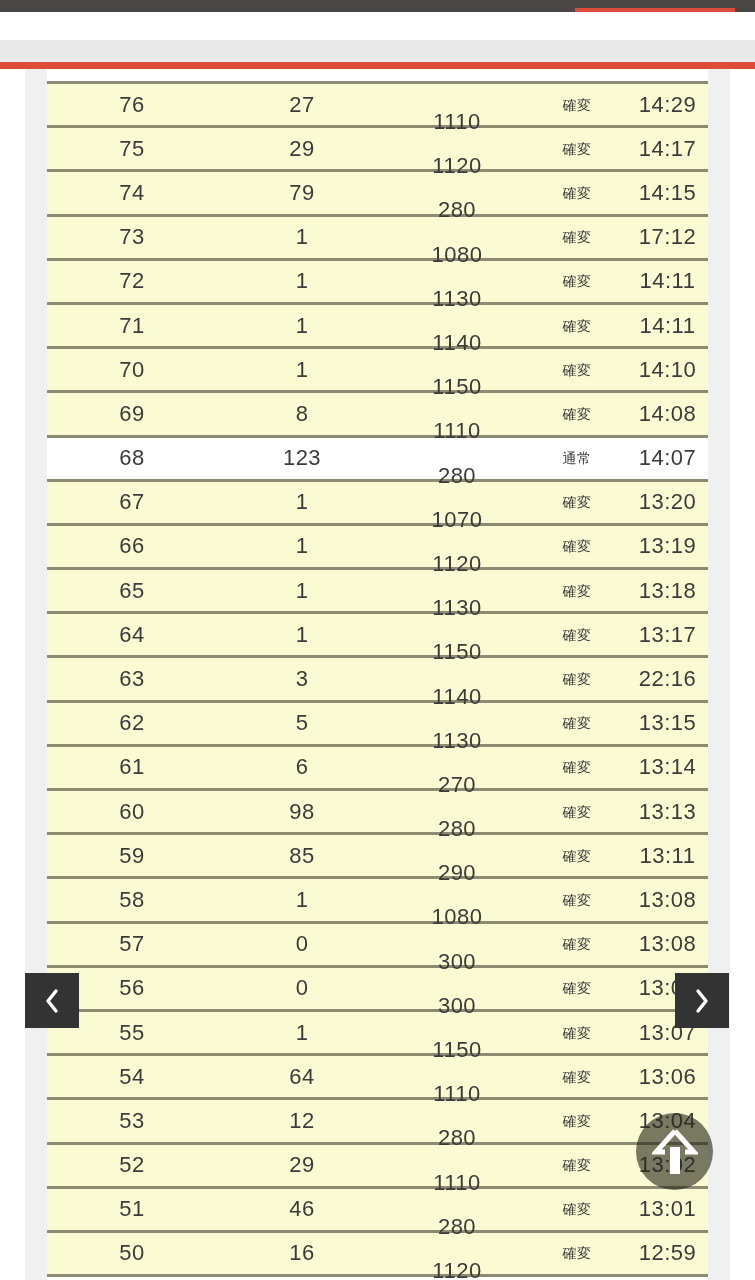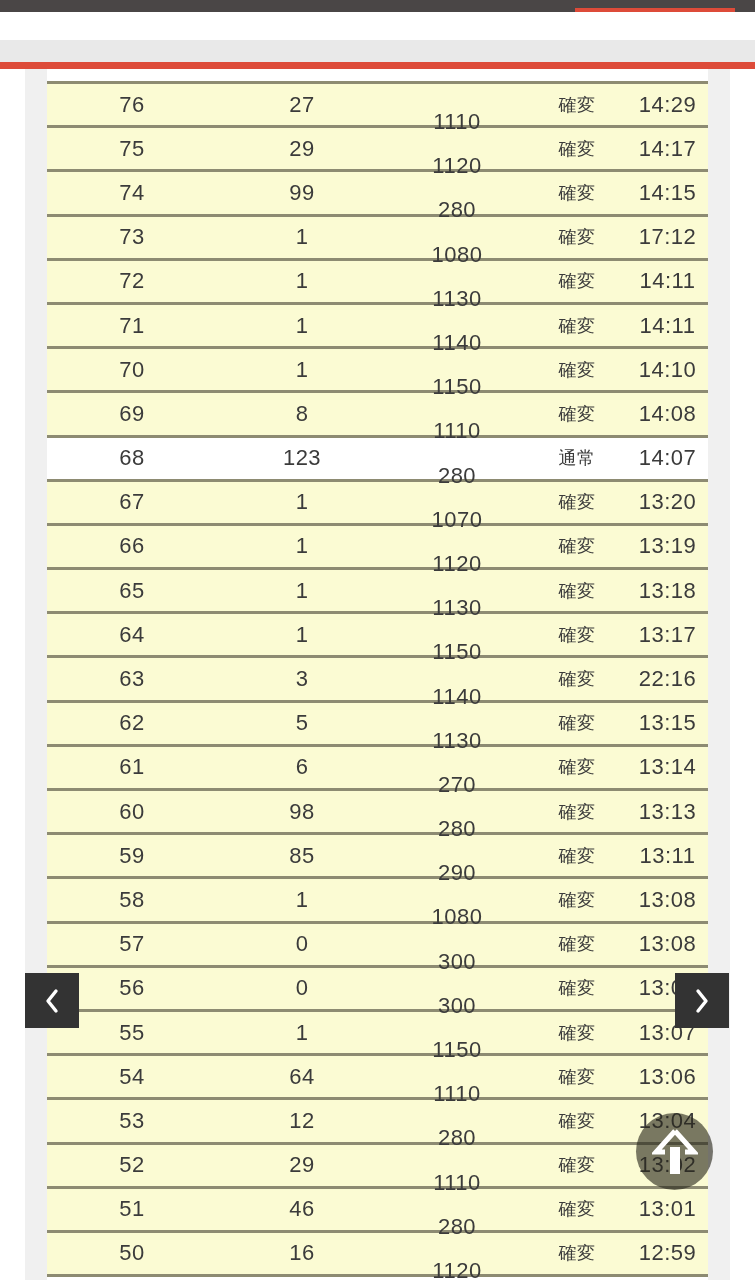--- a/index.html
+++ b/index.html
@@ -106,21 +106,21 @@
     text-align: center;
     color: #3b3b3b;
     font-size: 22px;
     line-height: 1;
     white-space: nowrap;
     letter-spacing: 0.5px;
   }
   .c-no    { width: 170px; }
   .c-count { width: 170px; }
   .c-spin  { width: 140px; margin-top: 35px; }
-  .c-mode  { width: 100px; font-size: 18px; }
+  .c-mode  { width: 100px; font-size: 14px; }
   .c-time  { width: 81px; }
 
   
   .pager {
     position: absolute;
     top: 973px;
     width: 54px;
     height: 55px;
     background: #333333;
     display: flex;
@@ -176,21 +176,21 @@
           </div>
           <div class="row">
             <div class="cell c-no">75</div>
             <div class="cell c-count">29</div>
             <div class="cell c-spin">1120</div>
             <div class="cell c-mode">確変</div>
             <div class="cell c-time">14:17</div>
           </div>
           <div class="row">
             <div class="cell c-no">74</div>
-            <div class="cell c-count">99</div>
+            <div class="cell c-count">79</div>
             <div class="cell c-spin">280</div>
             <div class="cell c-mode">確変</div>
             <div class="cell c-time">14:15</div>
           </div>
           <div class="row">
             <div class="cell c-no">73</div>
             <div class="cell c-count">1</div>
             <div class="cell c-spin">1080</div>
             <div class="cell c-mode">確変</div>
             <div class="cell c-time">17:12</div>

